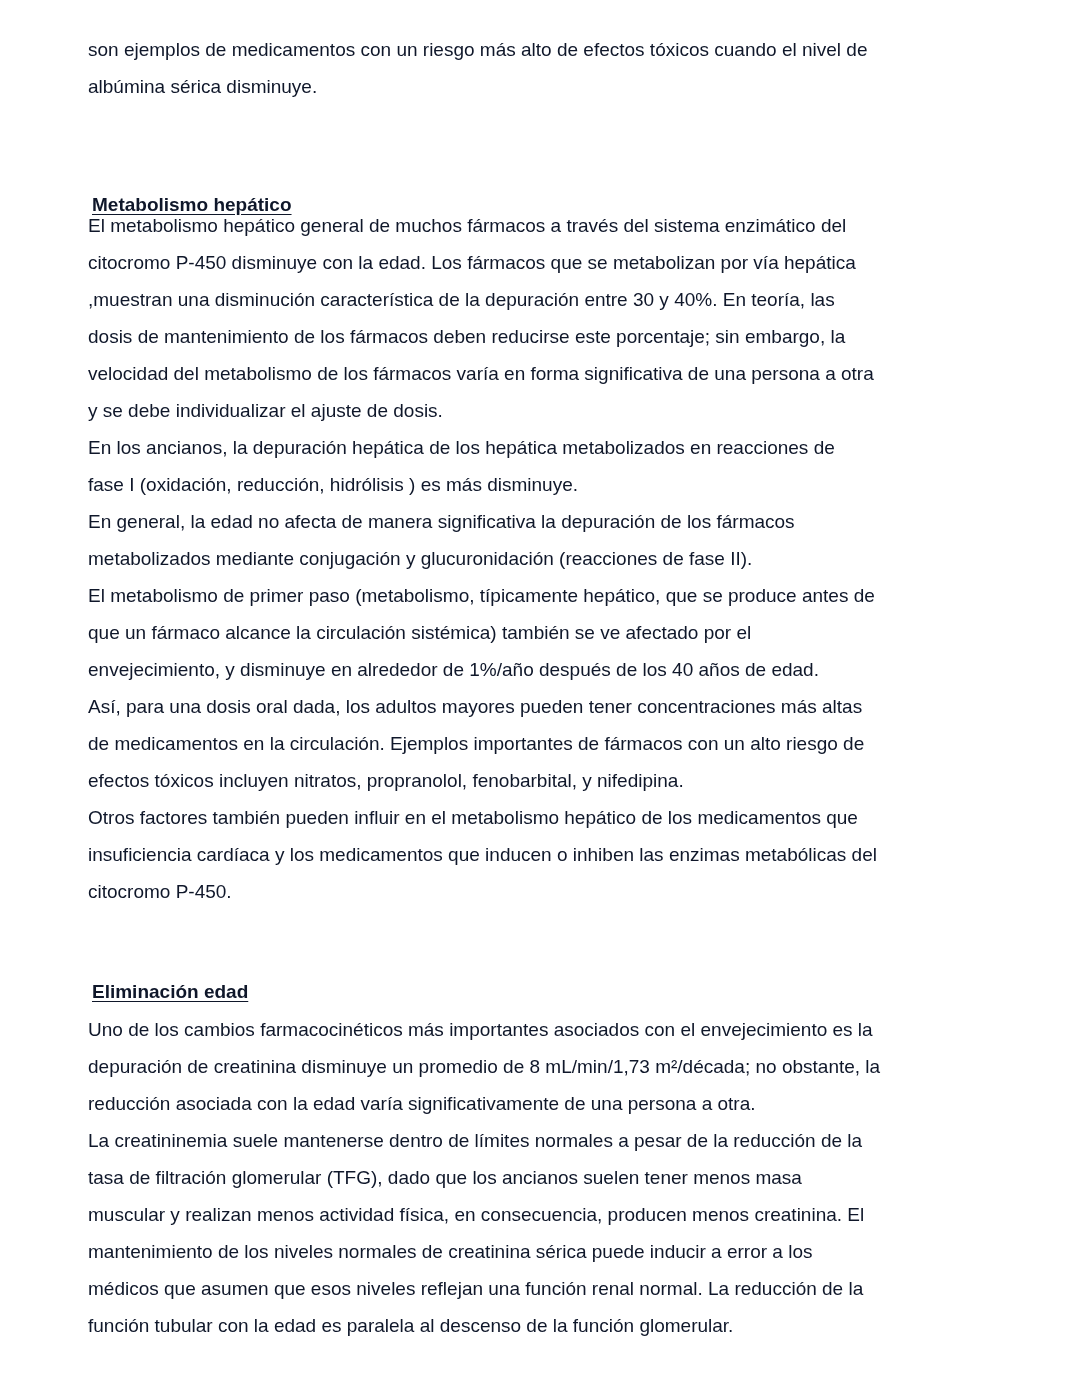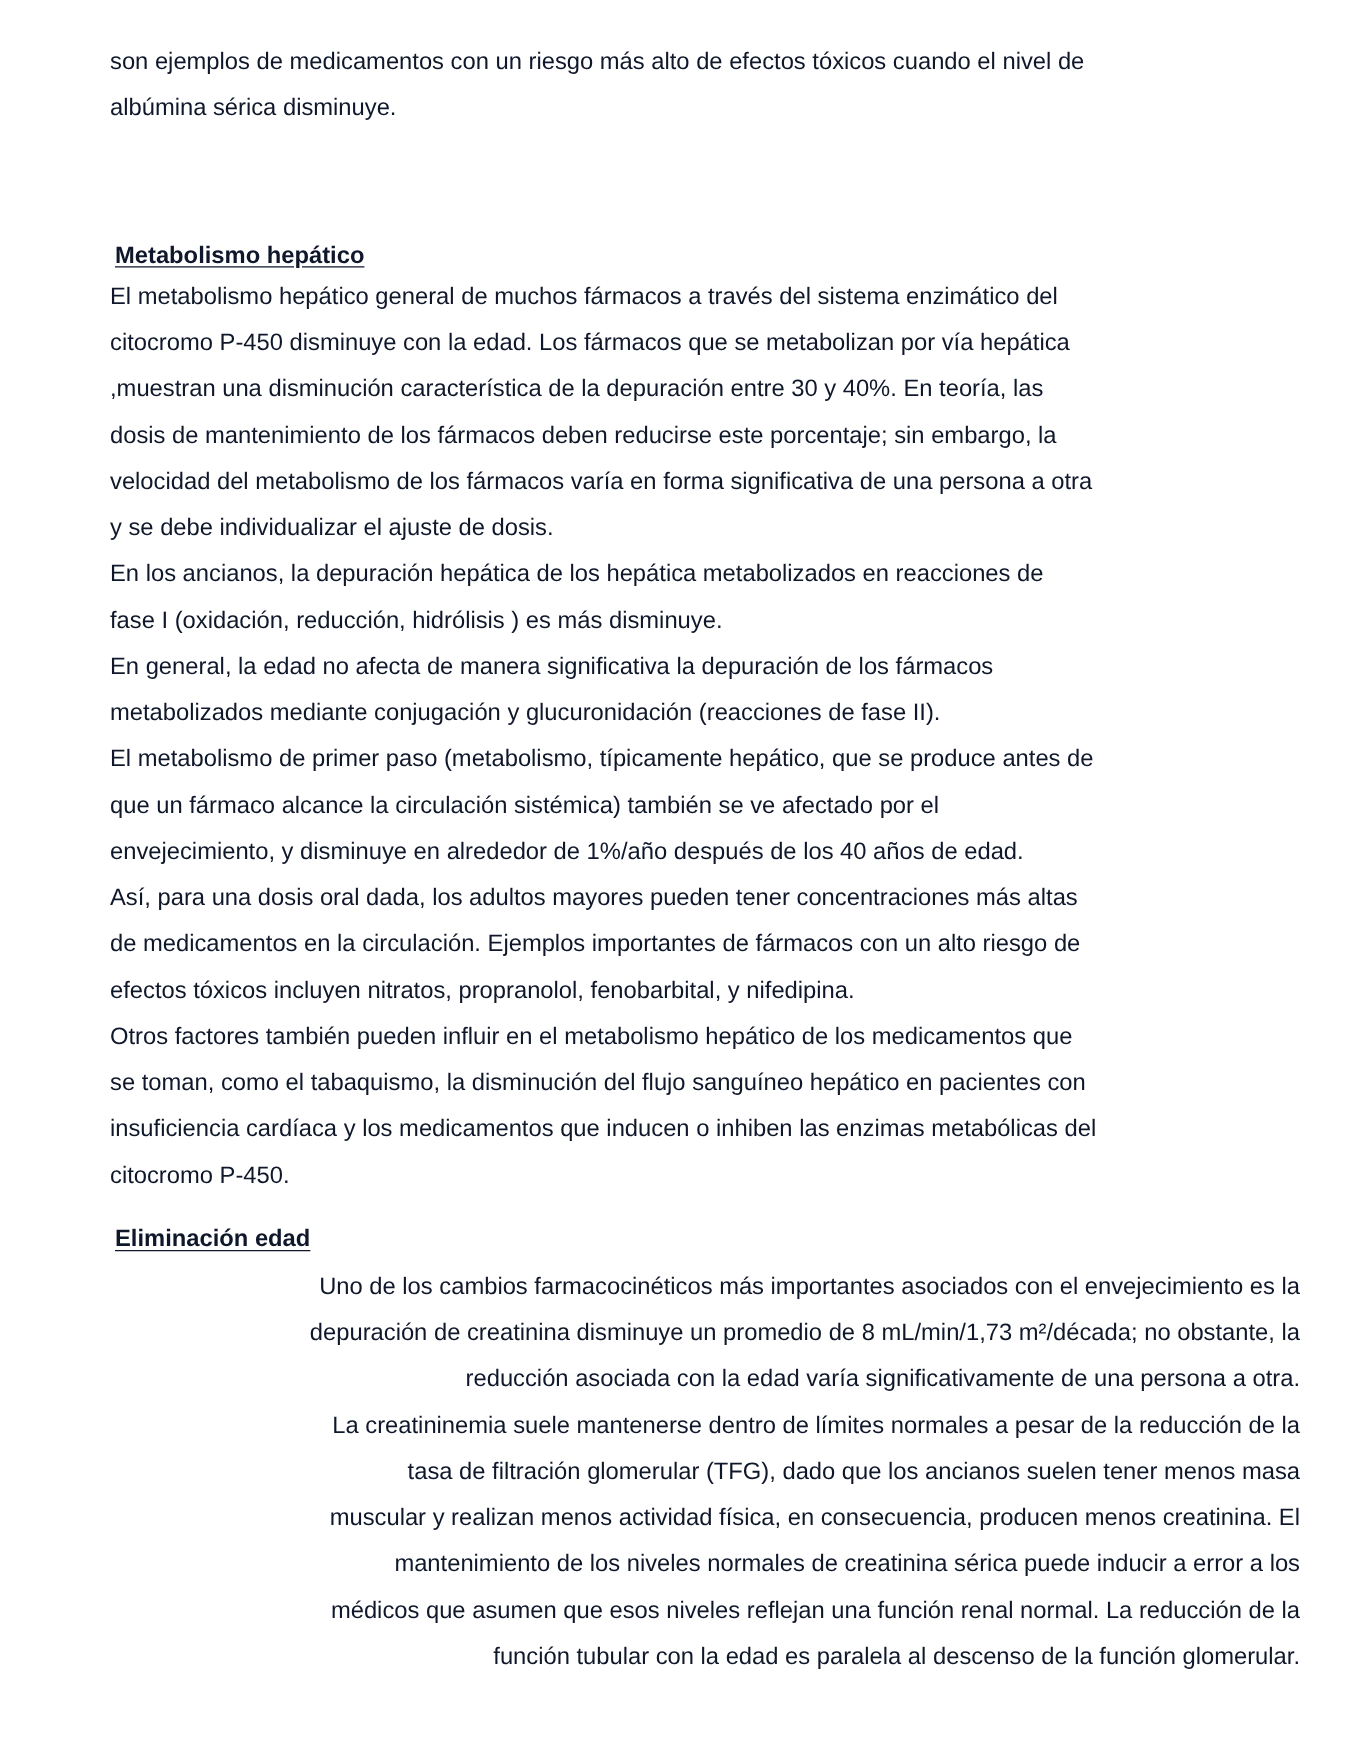--- a/index.html
+++ b/index.html
@@ -34,23 +34,23 @@
     margin: 4px;
     font-size: 19px;
     font-weight: bold;
     line-height: 37px;
     text-decoration: underline;
     text-underline-offset: 3px;
     white-space: pre;
   }
   .pos-intro  { top: 31px;  }
   .pos-h1     { top: 182px; }
-  .pos-body1  { top: 219px; }
+  .pos-body1  { top: 207px; }
   .pos-h2     { top: 969px; }
-  .pos-body2  { top: 1011px; text-align: right; }
+  .pos-body2  { top: 1011px; }
 </style>
 </head>
 <body>
 
 <div class="page">
 
   <div class="block pos-intro">
       <div class="line">son ejemplos de medicamentos con un riesgo más alto de efectos tóxicos cuando el nivel de</div>
       <div class="line">albúmina sérica disminuye.</div>
     </div>
@@ -68,21 +68,20 @@
       <div class="line">fase I (oxidación, reducción, hidrólisis ) es más disminuye.</div>
       <div class="line">En general, la edad no afecta de manera significativa la depuración de los fármacos</div>
       <div class="line">metabolizados mediante conjugación y glucuronidación (reacciones de fase II).</div>
       <div class="line">El metabolismo de primer paso (metabolismo, típicamente hepático, que se produce antes de</div>
       <div class="line">que un fármaco alcance la circulación sistémica) también se ve afectado por el</div>
       <div class="line">envejecimiento, y disminuye en alrededor de 1%/año después de los 40 años de edad.</div>
       <div class="line">Así, para una dosis oral dada, los adultos mayores pueden tener concentraciones más altas</div>
       <div class="line">de medicamentos en la circulación. Ejemplos importantes de fármacos con un alto riesgo de</div>
       <div class="line">efectos tóxicos incluyen nitratos, propranolol, fenobarbital, y nifedipina.</div>
       <div class="line">Otros factores también pueden influir en el metabolismo hepático de los medicamentos que</div>
-      <div class="line">se toman, como el tabaquismo, la disminución del flujo sanguíneo hepático en pacientes con</div>
       <div class="line">insuficiencia cardíaca y los medicamentos que inducen o inhiben las enzimas metabólicas del</div>
       <div class="line">citocromo P-450.</div>
     </div>
 
   <h2 class="block heading pos-h2">Eliminación edad</h2>
 
   <div class="block pos-body2">
       <div class="line">Uno de los cambios farmacocinéticos más importantes asociados con el envejecimiento es la</div>
       <div class="line">depuración de creatinina disminuye un promedio de 8 mL/min/1,73 m²/década; no obstante, la</div>
       <div class="line">reducción asociada con la edad varía significativamente de una persona a otra.</div>

